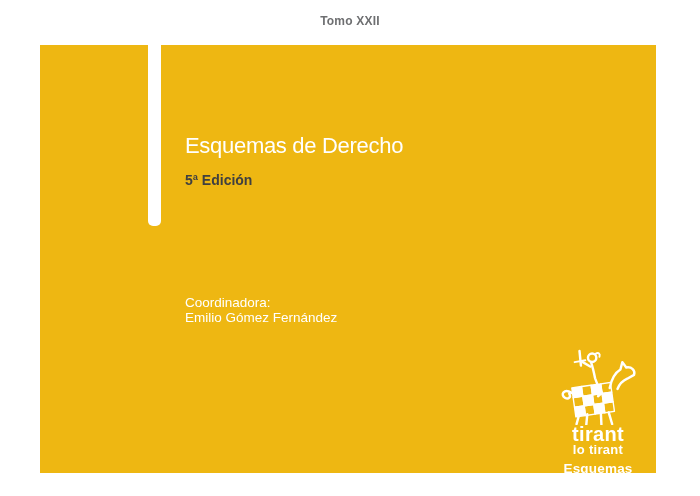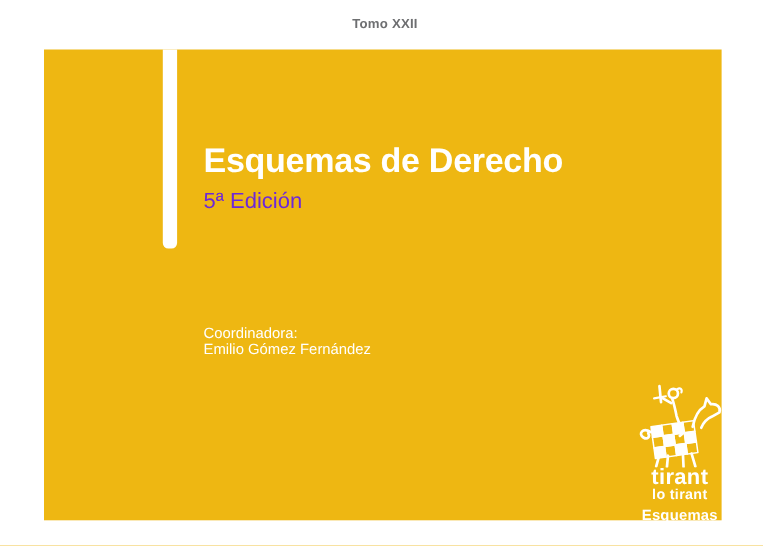--- a/index.html
+++ b/index.html
@@ -32,45 +32,45 @@
     background: #ffffff;
     border-radius: 0 0 5px 5px;
   }
   .title-block {
     position: absolute;
     left: 145px; top: 80px;
     width: 440px;
     color: #ffffff;
   }
   .title-line {
-    font-size: 31px;
-    font-weight: bold;
+    font-size: 22px;
+    font-weight: normal;
     line-height: 41px;
     letter-spacing: -0.3px;
   }
   .edition {
     margin-top: 6px;
-    font-size: 20px;
-    font-weight: normal;
-    color: #6d28d9;
+    font-size: 14px;
+    font-weight: bold;
+    color: #404040;
   }
   .credits {
     position: absolute;
     left: 145px; top: 250px;
     width: 340px;
     color: #ffffff;
     font-size: 13.5px;
     font-weight: normal;
     line-height: 15.3px;
   }
   .credits .group { margin-bottom: 11px; }
   .credits div { white-space: nowrap; }
   .publisher {
     position: absolute;
-    left: 523px; top: 304px;
+    left: 503px; top: 304px;
     width: 110px;
     text-align: center;
     color: #ffffff;
   }
   .knight-logo { display: block; margin: 0 auto; }
   .publisher-name {
     font-size: 20px;
     font-weight: bold;
     line-height: 18px;
     letter-spacing: 0.3px;

